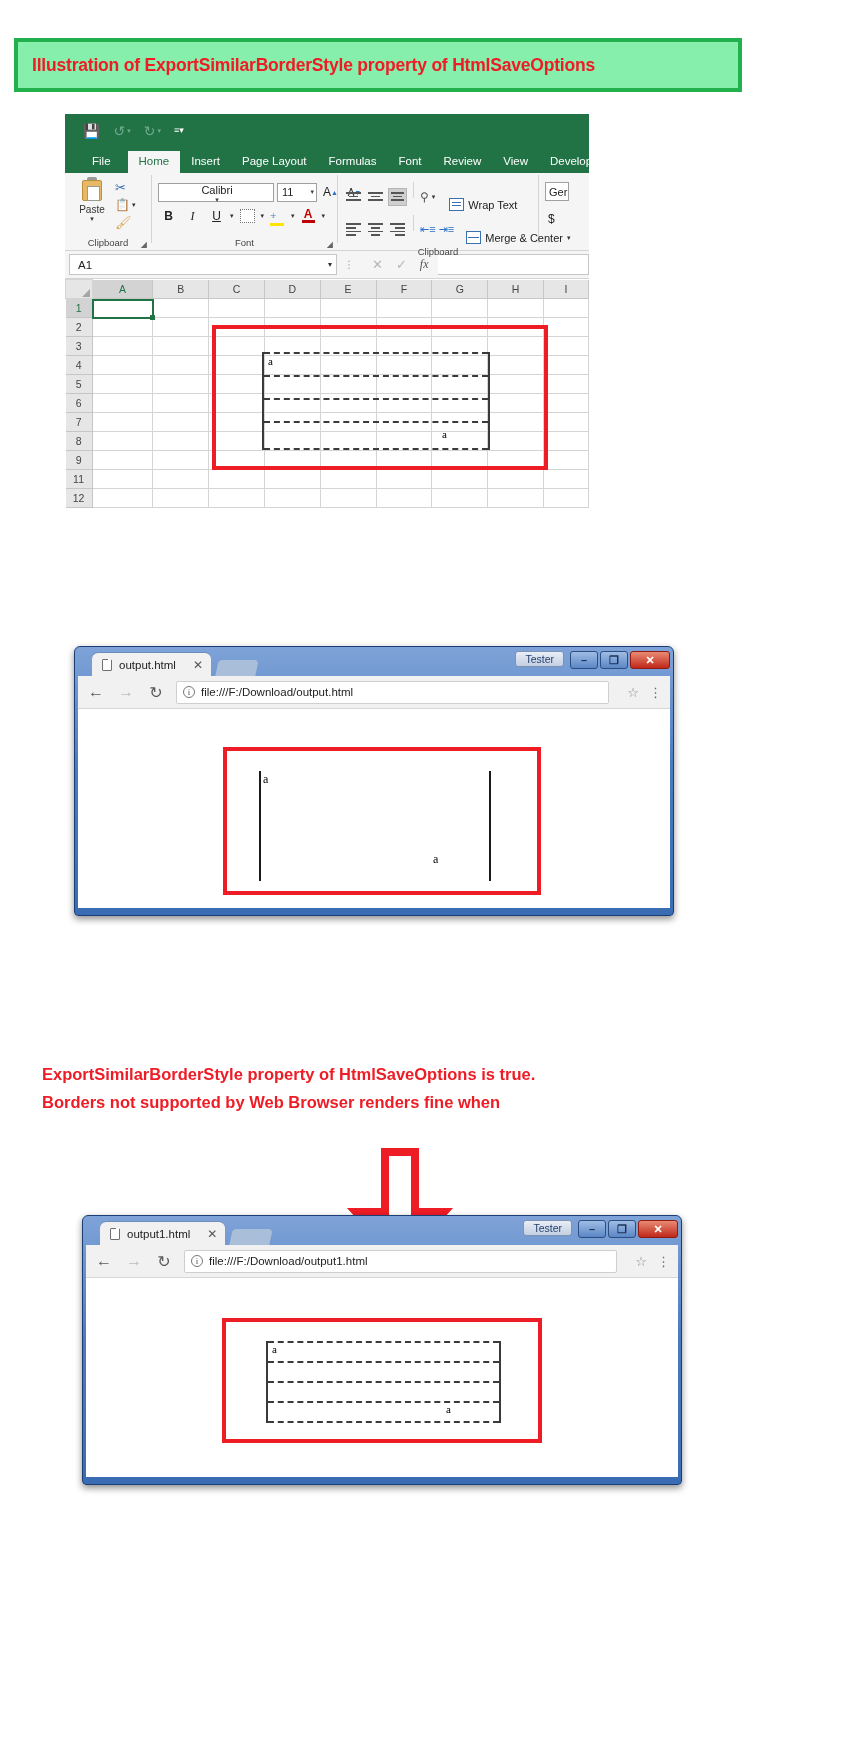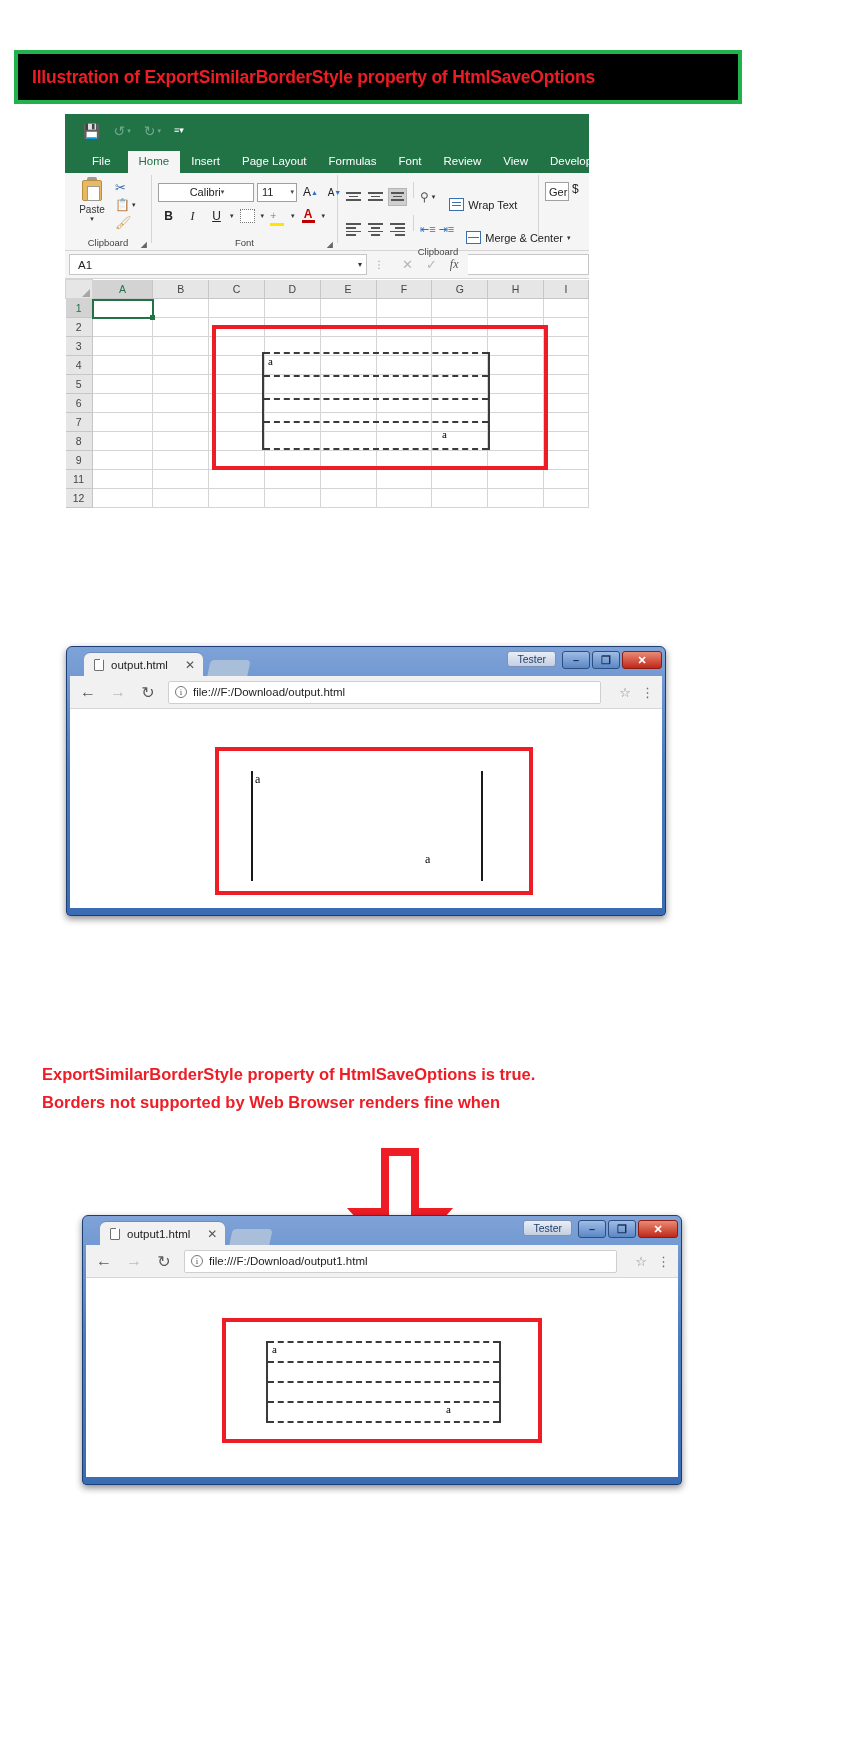--- a/index.html
+++ b/index.html
@@ -6,24 +6,24 @@
   body {
     width: 856px; height: 1752px;
     background: #ffffff;
     font-family: "Liberation Sans", sans-serif;
     position: relative;
     overflow: hidden;
   }
 
   
   .title-banner {
-    position: absolute; left: 14px; top: 50px;
+    position: absolute; left: 14px; top: 38px;
     width: 728px; height: 54px;
     border: 4px solid #22b14c;
-    background: #000000;
+    background: #86efac;
     display: flex; align-items: center;
   }
   .title-banner .txt {
     color: #ee1c25; font-weight: bold; font-size: 17.5px;
     padding-left: 14px; letter-spacing: -0.2px; white-space: nowrap;
   }
 
   
   .excel {
     position: absolute; left: 65px; top: 114px;
@@ -91,21 +91,21 @@
   .brush { color: #d8a657; font-size: 13px; }
 
   
   .font-body { display: flex; flex-direction: column; gap: 4px; padding-top: 5px; }
   .font-row1, .font-row2 { display: flex; align-items: center; gap: 3px; }
   .fbox {
     border: 1px solid #a0a0a0; background: #fff; height: 19px;
     display: flex; align-items: center; font-size: 11px; color: #222;
     padding: 0 2px 0 4px;
   }
-  .fbox.name { width: 96px; justify-content: center; }
+  .fbox.name { width: 116px; justify-content: flex-start; flex-direction: column; }
   .fbox.size { width: 40px; justify-content: space-between; }
   .fbox .cv { font-size: 7px; color: #444; }
   .gbtn {
     width: 21px; height: 20px; display: flex; align-items: center;
     justify-content: center; font-size: 12px; color: #222;
   }
   .gbtn.bold { font-weight: bold; }
   .gbtn.ital { font-style: italic; font-family: "Liberation Serif", serif; }
   .gbtn.und { text-decoration: underline; }
   .grow-a { color: #222; font-size: 12px; }
@@ -154,34 +154,34 @@
   .wrap-gly::after {
     content: ""; position: absolute; left: 2px; top: 3px; width: 9px;
     height: 1px; background: #3b6fb0; box-shadow: 0 3px 0 #3b6fb0;
   }
   .merge-gly::after {
     content: ""; position: absolute; left: 1px; top: 5px; width: 11px;
     height: 1px; background: #3b6fb0;
   }
 
   
-  .num-body { display: flex; gap: 0; padding-top: 5px; }
+  .num-body { display: flex; flex-direction: column; gap: 11px; padding-top: 5px; }
   .num-box {
     border: 1px solid #a0a0a0; background: #fff; height: 19px; width: 24px;
     font-size: 11px; color: #222; display: flex; align-items: center;
     padding-left: 3px; overflow: hidden;
   }
 
   
   .excel-fbar {
     height: 28px; background: #f5f5f5; display: flex; align-items: center;
     padding: 0 0 0 4px; border-bottom: 1px solid #d4d4d4;
   }
   .namebox {
-    width: 298px; height: 21px; background: #fff; border: 1px solid #c6c6c6;
+    width: 268px; height: 21px; background: #fff; border: 1px solid #c6c6c6;
     display: flex; align-items: center; justify-content: space-between;
     padding: 0 4px 0 8px; font-size: 11.5px; color: #222;
   }
   .namebox .cv { font-size: 8px; color: #333; }
   .fb-dots { color: #999; font-size: 10px; padding: 0 7px; letter-spacing: 1px; }
   .fb-btns { display: flex; align-items: center; gap: 13px; padding: 0 10px; }
   .fb-x { color: #b5b5b5; font-size: 13px; }
   .fb-ck { color: #b5b5b5; font-size: 13px; }
   .fb-fx { color: #555; font-size: 12px; font-style: italic; font-family: "Liberation Serif", serif; }
   .fb-input { flex: 1; height: 21px; background: #fff; border: 1px solid #c6c6c6; border-left: none; }
@@ -693,21 +693,21 @@
       <div class="dd-line" style="top:23px;"></div>
       <div class="dd-line" style="top:46px;"></div>
       <div class="dd-line" style="top:69px;"></div>
       <div class="dd-line" style="top:96px;"></div>
       <div class="dd-cellA" style="left:4px; top:3px;">a</div>
       <div class="dd-cellA" style="left:178px; top:76px;">a</div>
     </div>
   </div>
 </div>
 
-<div class="browser" style="left:66px; top:646px; width:600px; height:270px;">
+<div class="browser" style="left:74px; top:646px; width:600px; height:270px;">
   <div class="br-titlebar">
     <div class="br-tabstrip">
       <div class="br-tab">
         <span class="tab-doc"></span>
         <span>output.html</span>
         <span class="tab-close">✕</span>
       </div>
       <div class="br-tab-ghost"></div>
     </div>
     <div class="tester-pill">Tester</div>

